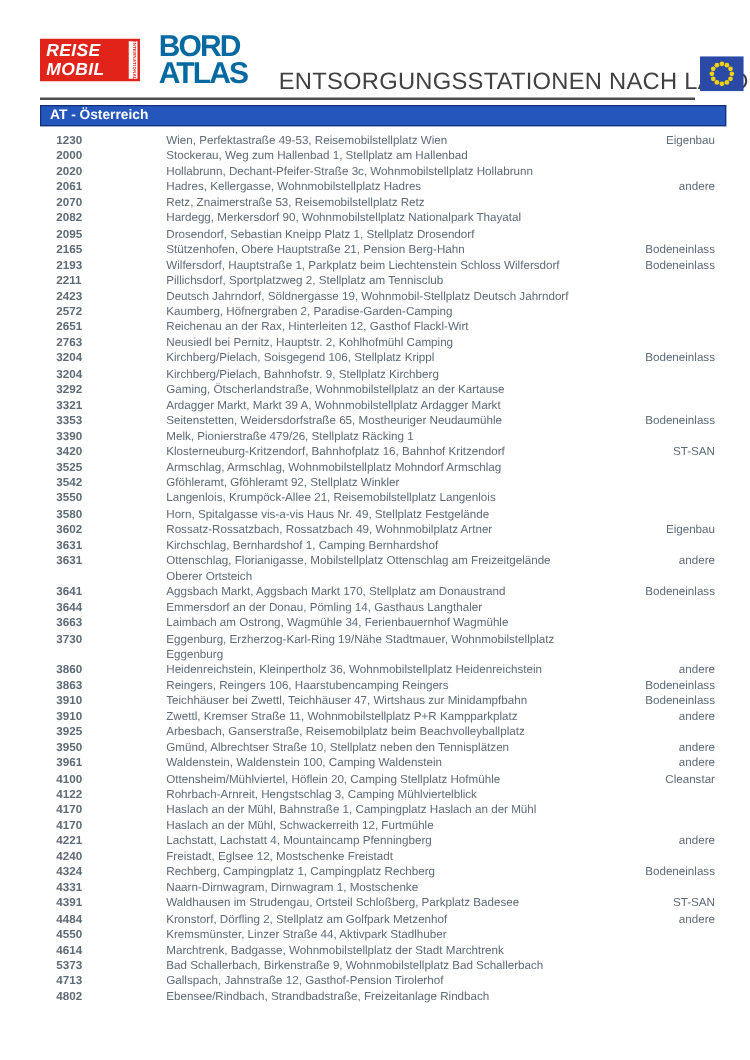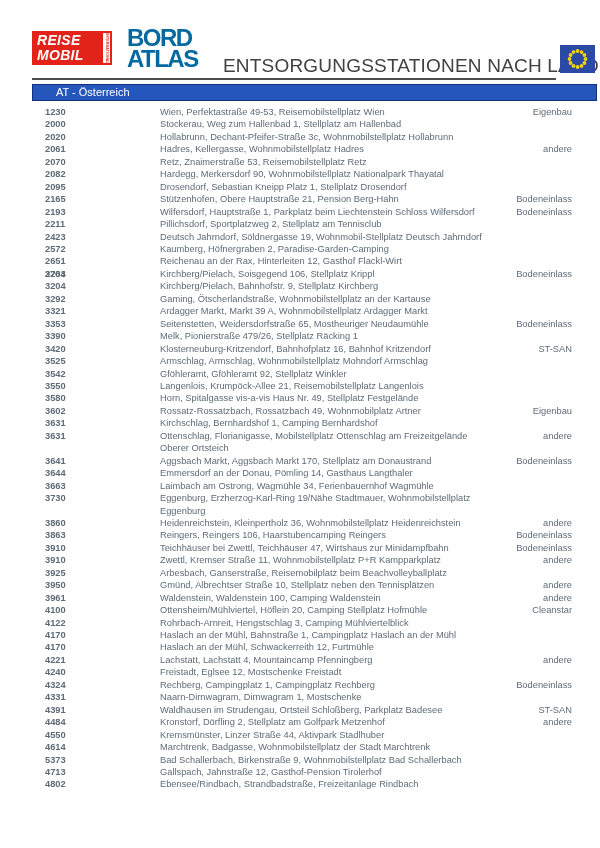--- a/index.html
+++ b/index.html
@@ -46,35 +46,35 @@
     width:524px;height:2px;background:#4d4d4d;
   }
   .eu-flag{position:absolute;left:560px;top:45px;}
   
   .section-bar{
     position:absolute;left:32px;top:84px;
     width:540px;height:15px;
     background:#2456bb;
     border:1.5px solid #14307c;
     box-sizing:content-box;
-    color:#ffffff;font-weight:normal;font-size:11px;
-    line-height:15px;padding-left:23px;
+    color:#ffffff;font-weight:bold;font-size:11px;
+    line-height:15px;padding-left:7px;
   }
   
   .list{
     position:absolute;left:0;top:106px;right:0;
   }
   .row{
     position:relative;
     margin:0 28px 0 45px;
     font-size:9.3px;line-height:12.45px;
     color:#5f6b77;
   }
   .plz{position:absolute;left:0;top:0;font-weight:bold;}
-  .desc{display:block;margin-left:115px;width:335px;}
+  .desc{display:block;margin-left:88px;width:335px;}
   .type{position:absolute;right:0;top:0;white-space:nowrap;}
 </style>
 </head>
 <body>
 
 <div class="header">
   <div class="logo-rm">
     <div>REISE</div>
     <div>MOBIL</div>
     <div class="strip">INTERNATIONAL</div>
@@ -180,20 +180,21 @@
   </div>
 
   <div class="row">
     <span class="plz">2651</span>
     <span class="desc">Reichenau an der Rax, Hinterleiten 12, Gasthof Flackl-Wirt</span>
     <span class="type"></span>
   </div>
 
   <div class="row">
     <span class="plz">2763</span>
+    <span class="desc">Neusiedl bei Pernitz, Hauptstr. 2, Kohlhofmühl Camping</span>
     <span class="type"></span>
   </div>
 
   <div class="row">
     <span class="plz">3204</span>
     <span class="desc">Kirchberg/Pielach, Soisgegend 106, Stellplatz Krippl</span>
     <span class="type">Bodeneinlass</span>
   </div>
 
   <div class="row">

